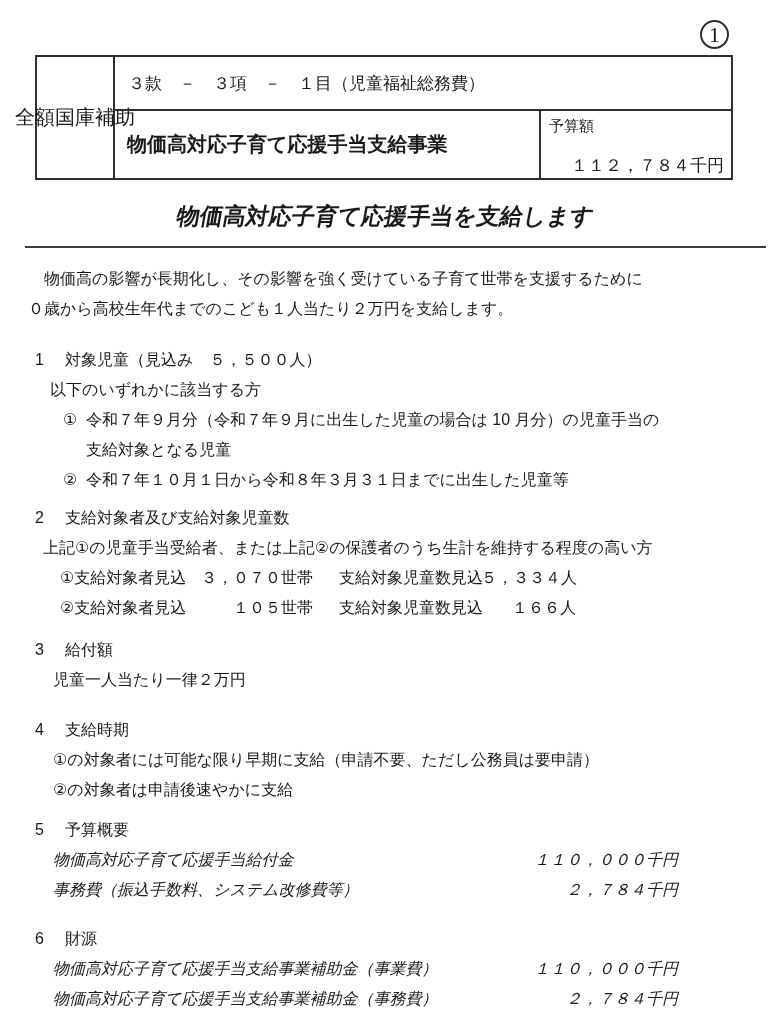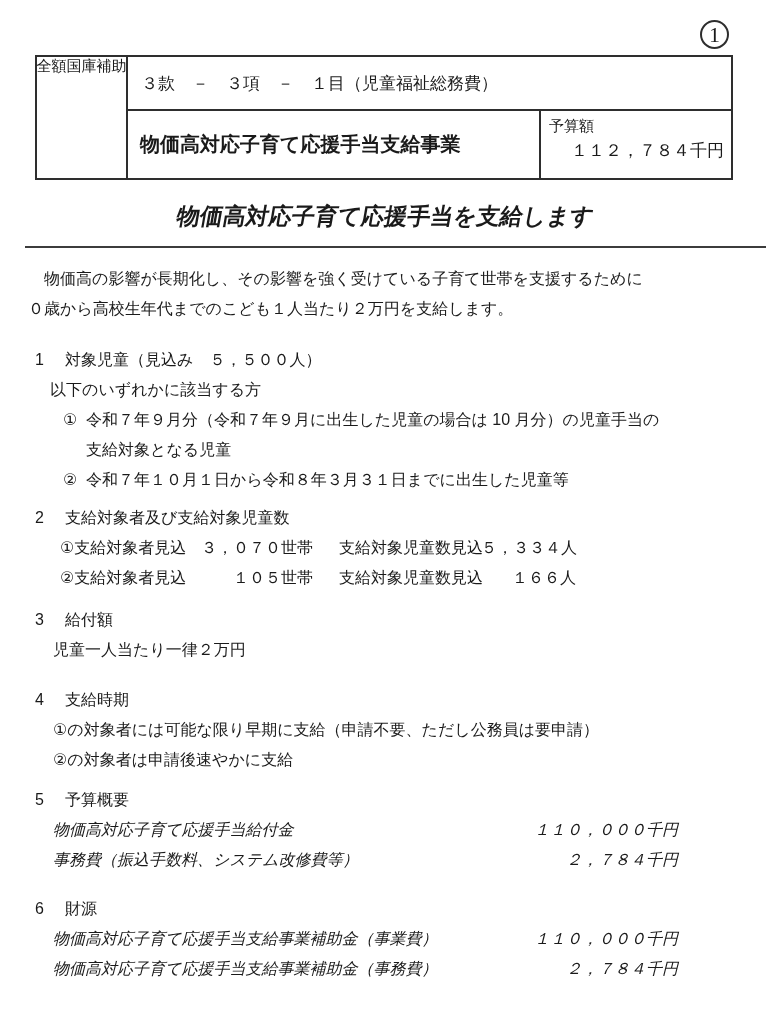--- a/index.html
+++ b/index.html
@@ -17,31 +17,31 @@
     font-family:"Liberation Serif","DejaVu Serif",serif; font-size:22px;
     box-sizing:border-box;
   }
 
   
   .header-table {
     position:absolute; top:55px; left:35px; width:698px; height:125px;
     border:2px solid #2e2e2e; box-sizing:border-box; display:flex;
   }
   .ht-left {
-    width:91px; border-right:2px solid #2e2e2e; box-sizing:border-box;
-    display:flex; align-items:flex-start; justify-content:center;
-    font-size:15px; white-space:nowrap;
+    width:78px; border-right:2px solid #2e2e2e; box-sizing:border-box;
+    display:flex; align-items:center; justify-content:center;
+    font-size:20px; white-space:nowrap;
   }
   .ht-right { flex:1; display:flex; flex-direction:column; min-width:0; }
   .ht-row1 { height:52px; display:flex; align-items:center; padding-left:13px; font-size:17px; }
   .ht-row2 { flex:1; border-top:2px solid #2e2e2e; display:flex; min-width:0; }
   .ht-project { flex:1; display:flex; align-items:center; padding-left:12px; font-size:20px; font-weight:bold; white-space:nowrap; }
   .ht-budget { width:192px; border-left:2px solid #2e2e2e; box-sizing:border-box; padding:6px 7px 0 8px; }
   .ht-budget-label { font-size:15px; }
-  .ht-budget-amount { font-size:17px; text-align:right; margin-top:3px; white-space:nowrap; }
+  .ht-budget-amount { font-size:17px; text-align:right; margin-top:18px; white-space:nowrap; }
 
   
   .doc-title {
     position:absolute; top:201px; left:0; width:100%;
     text-align:center; font-size:23px; font-weight:bold;
   }
   .doc-title-inner { display:inline-block; transform:skewX(-10deg); }
   .title-rule { position:absolute; top:246px; left:25px; width:741px; height:2px; background:#3c3c3c; }
 
   
@@ -128,20 +128,21 @@
         <span class="item-marker">②</span>
         <span>令和７年１０月１日から令和８年３月３１日までに出生した児童等</span>
       </div>
     </div>
 
     <div class="sec-2">
       <div class="sec-heading">
         <span class="sec-num">2</span>
         <span>支給対象者及び支給対象児童数</span>
       </div>
+      <div class="line s2-lead">上記①の児童手当受給者、または上記②の保護者のうち生計を維持する程度の高い方</div>
       <div class="s2-row">
         <span class="s2-label">①支給対象者見込</span>
         <span class="s2-households">３，０７０世帯</span>
         <span class="s2-label2">支給対象児童数見込</span>
         <span class="s2-children">５，３３４人</span>
       </div>
       <div class="s2-row">
         <span class="s2-label">②支給対象者見込</span>
         <span class="s2-households">１０５世帯</span>
         <span class="s2-label2">支給対象児童数見込</span>

